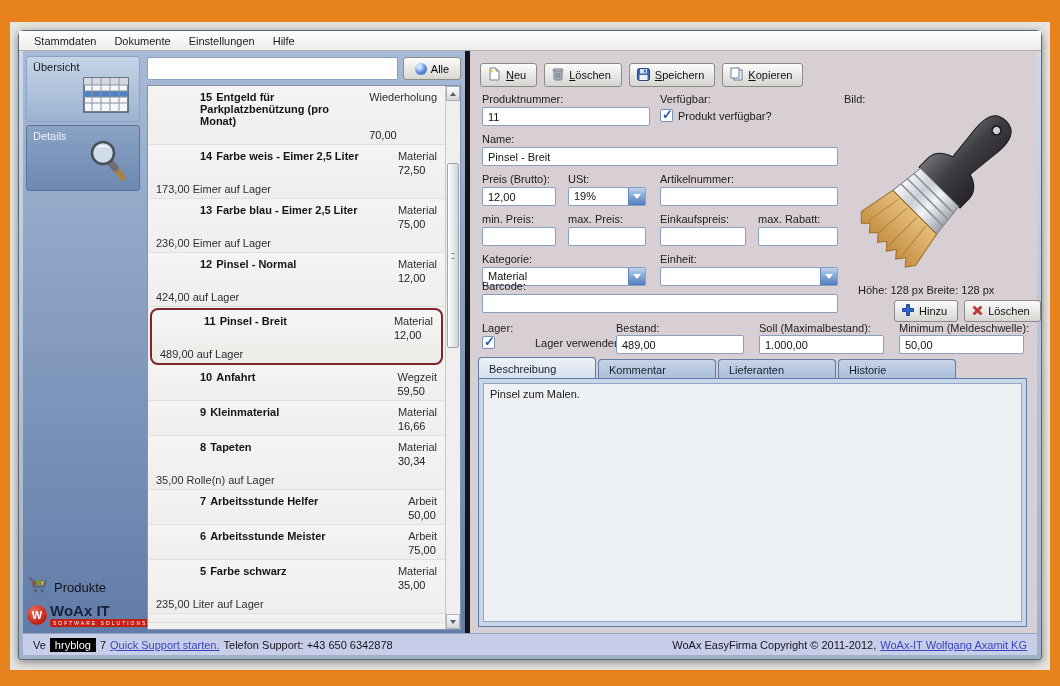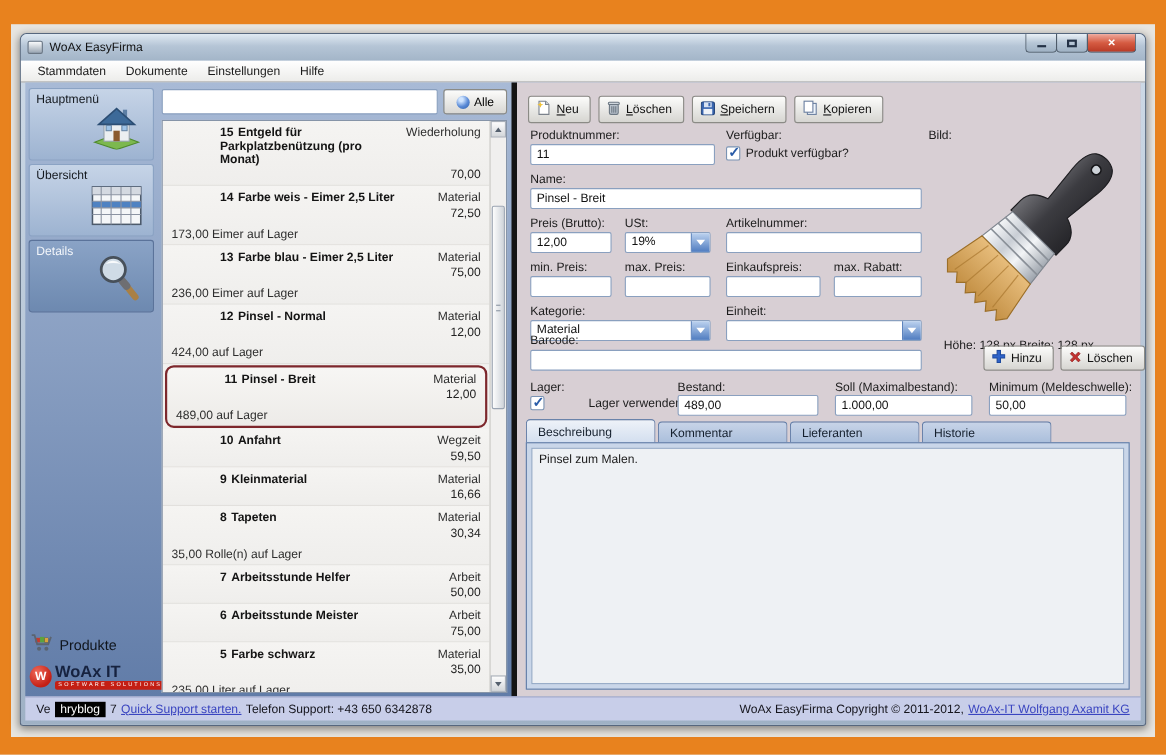--- a/index.html
+++ b/index.html
@@ -72,21 +72,21 @@
     background:radial-gradient(circle at 35% 30%,#cfe4ff 15%,#5a8ad6 55%,#2c5ca8);}
   .list-box{flex:1;min-height:0;margin:0 1px 1px 1px;border:1px solid #8694a8;
     background:#f2f1ef;display:flex;}
   .list-content{flex:1;overflow:hidden;min-width:0;}
   .list-item{display:grid;grid-template-columns:1fr auto;column-gap:8px;
     padding:5px 8px 3px 8px;border-bottom:1px solid #e2e0dd;
     background:linear-gradient(#f5f4f2,#efeeec);cursor:pointer;}
   .li-name{grid-column:1;font-size:11px;font-weight:bold;color:#141414;margin-left:44px;}
   .li-id{margin-right:4px;}
   .li-type{grid-column:2;font-size:11px;color:#2e2e2e;text-align:right;}
-  .li-price{grid-column:2;font-size:11px;color:#222;text-align:right;padding-top:2px;}
+  .li-price{grid-column:2;font-size:11px;color:#222;text-align:left;padding-top:2px;}
   .li-stock{grid-column:1;font-size:11px;color:#2e2e2e;padding-top:7px;}
   .li-ek:empty,.li-stock:empty{display:none;}
   .list-item.selected{border:2px solid #7d272c;border-radius:8px;margin:1px 2px;
     background:linear-gradient(#f7f6f4,#edebe8);}
   
   .vscroll{width:15px;flex:none;border-left:1px solid #c9c7c3;background:#f0efee;
     display:flex;flex-direction:column;position:relative;}
   .sb-btn{height:15px;flex:none;background:linear-gradient(#fdfdfd,#d3d6da);
     border:1px solid #a9b0ba;display:flex;align-items:center;justify-content:center;cursor:pointer;}
   .sb-track{flex:1;position:relative;}
@@ -144,61 +144,32 @@
   .sb-right{margin-left:auto;display:flex;align-items:center;gap:4px;}
 
   u{text-decoration:underline;}
 </style>
 </head>
 <body>
 
 <div class="desktop">
   <div class="window">
 
-    <div class="titlebar">
-      <div class="app-icon"></div>
-      <div class="title-text">WoAx EasyFirma</div>
-      <div class="caption-btns">
-        <div class="cap-btn">
-            <div class="cap-glyph-min"></div>
-          </div>
-        <div class="cap-btn">
-            <div class="cap-glyph-max"></div>
-          </div>
-        <div class="cap-btn close">
-            <span>✕</span>
-          </div>
-      </div>
-    </div>
 
     <div class="menubar">
         <div class="menu-item">Stammdaten</div>
         <div class="menu-item">Dokumente</div>
         <div class="menu-item">Einstellungen</div>
         <div class="menu-item">Hilfe</div>
       </div>
 
     <div class="win-body">
       <div class="content">
 
         <div class="sidebar">
-          <div class="side-item">
-            <div class="si-label">Hauptmenü</div>
-            <div class="si-icon">
-              <svg width="46" height="42" viewBox="0 0 48 44">
-                <polygon points="3,37 24,29 45,37 24,44" fill="#7cb84f" stroke="#4f8a2c" stroke-width="1"></polygon>
-                <rect x="12" y="17" width="24" height="19" fill="#eceff1" stroke="#95a0ab"></rect>
-                <rect x="30" y="6" width="4" height="9" fill="#5d7fa5"></rect>
-                <polygon points="7,20 24,5 41,20" fill="#3d6a99" stroke="#2c4e74" stroke-width="1.5"></polygon>
-                <rect x="21" y="26" width="6" height="10" fill="#8a5a2e"></rect>
-                <rect x="14" y="21" width="5" height="5" fill="#9fc4e8" stroke="#6786a5"></rect>
-                <rect x="29" y="21" width="5" height="5" fill="#9fc4e8" stroke="#6786a5"></rect>
-              </svg>
-            </div>
-          </div>
           <div class="side-item">
             <div class="si-label">Übersicht</div>
             <div class="si-icon">
               <svg width="46" height="36" viewBox="0 0 46 36">
                 <rect x="1" y="1" width="44" height="34" fill="#f4f6f8" stroke="#4c5a6b" stroke-width="1.5"></rect>
                 <rect x="1" y="1" width="44" height="7" fill="#d4d9e1"></rect>
                 <rect x="1" y="14" width="44" height="6" fill="#4f82c2"></rect>
                 <g stroke="#8b93a2" stroke-width="1">
                   <line x1="1" y1="8" x2="45" y2="8"></line>
                     <line x1="1" y1="14" x2="45" y2="14"></line>
@@ -490,21 +461,21 @@
                 <g stroke="#a9772f" stroke-width="1" opacity="0.7">
                   <line x1="70" y1="128" x2="64" y2="164"></line>
                     <line x1="82" y1="128" x2="79" y2="166"></line>
                   <line x1="95" y1="128" x2="95" y2="166"></line>
                     <line x1="107" y1="128" x2="111" y2="164"></line>
                 </g>
               </g>
             </svg>
           </div>
           <div class="size-text" style="left:388px;top:233px;">Höhe: 128 px  Breite: 128 px</div>
-          <div class="img-btns" style="left:424px;top:239px;text-align:right;">
+          <div class="img-btns" style="left:424px;top:249px;text-align:right;">
             <div class="btn">
               <span>
                 <svg width="12" height="12" viewBox="0 0 12 12">
                     <path d="M4.5,0.5 h3 v4 h4 v3 h-4 v4 h-3 v-4 h-4 v-3 h4 z" fill="#2f63c9" stroke="#1d4a9e"></path>
                   </svg>
               </span>
                 <span>Hinzu</span>
             </div>
             <div class="btn">
               <span>

